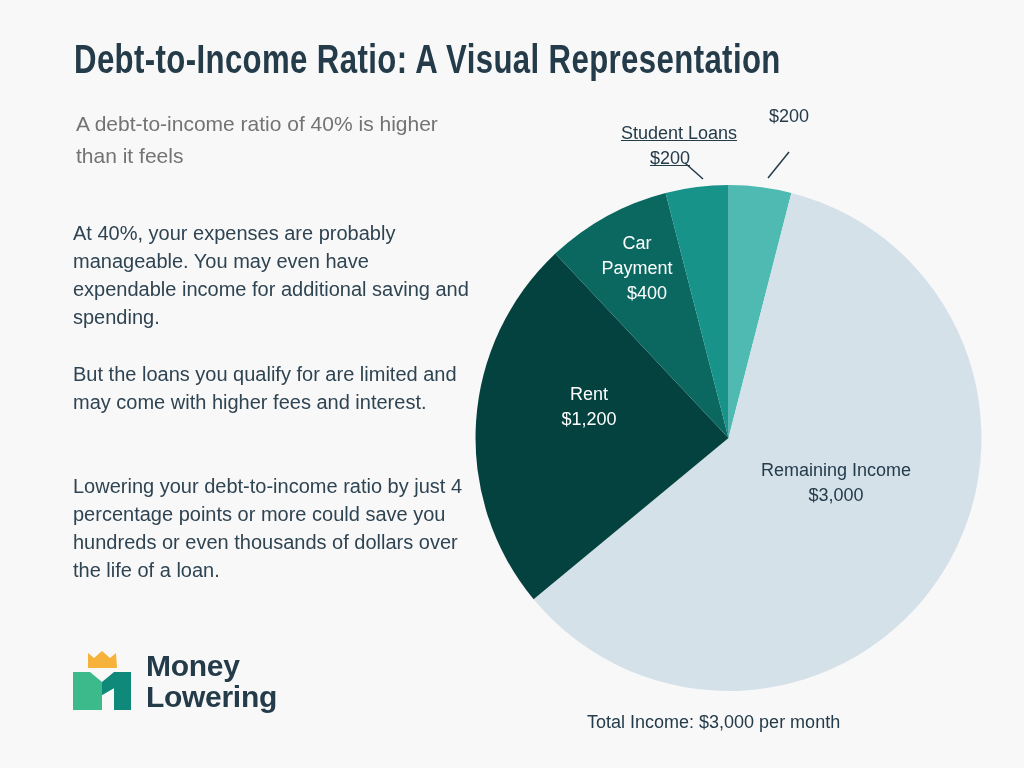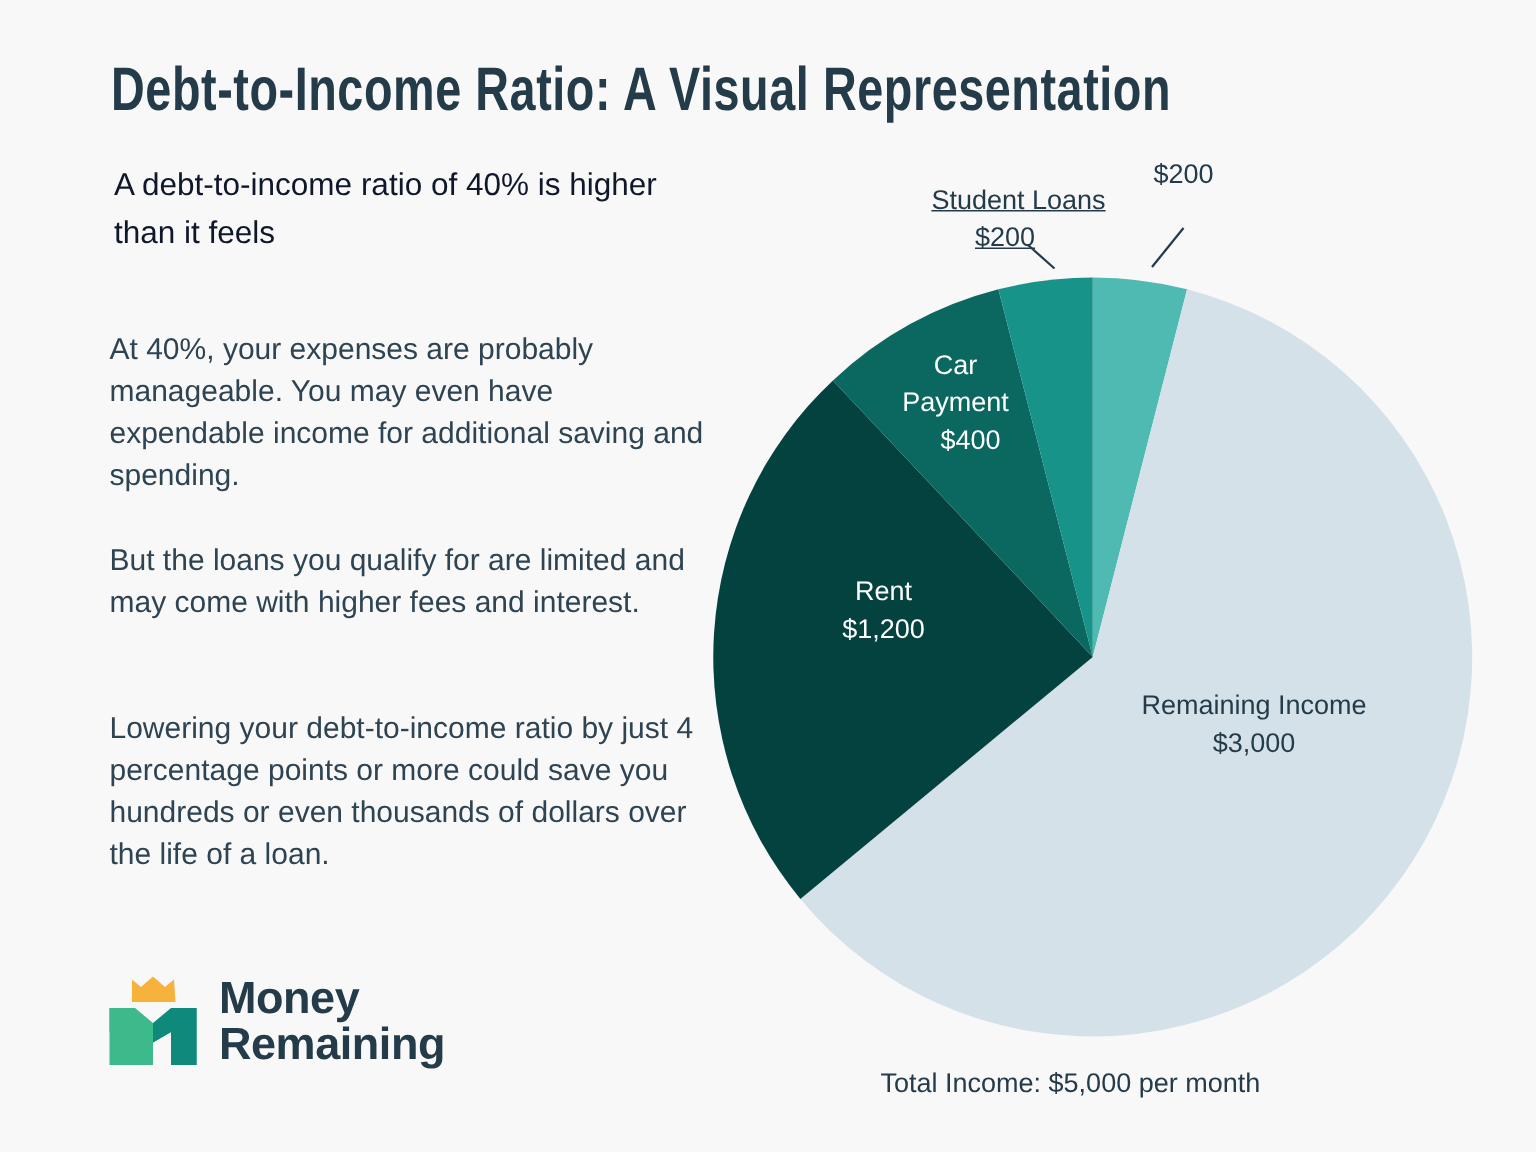--- a/index.html
+++ b/index.html
@@ -8,21 +8,21 @@
 
   .title {
     position: absolute; left: 74px; top: 30px; width: 800px;
     font-family: "Liberation Sans", sans-serif; font-weight: 700;
     font-size: 41px; line-height: 58px; color: #243b4a;
     transform: scaleX(0.76); transform-origin: left center;
     white-space: nowrap; letter-spacing: 0.5px;
   }
   .subtitle {
     position: absolute; left: 76px; top: 108px; width: 400px;
-    font-size: 21px; line-height: 32px; color: #0f172a; font-weight: 500;
+    font-size: 21px; line-height: 32px; color: #737373; font-weight: 500;
   }
   .body-text {
     position: absolute; left: 73px; width: 400px;
     font-size: 20px; line-height: 28px; color: #2f4452;
   }
   .p1 { top: 219px; }
   .p2 { top: 360px; }
   .p3 { top: 472px; }
 
   .logo { position: absolute; left: 70px; top: 648px; width: 240px; height: 66px; }
@@ -65,21 +65,21 @@
     <polygon points="18,5 24,10 32,3 40,10 46,5 47,20 18,20" fill="#f7b23b"></polygon>
 
     <polygon points="3,24 20,24 32,34 32,62 20,62 20,44 20,62 3,62" fill="#3dba8c"></polygon>
     <polygon points="3,24 32,42 32,62 20,62 20,40 3,40" fill="#3dba8c"></polygon>
 
     <polygon points="61,24 61,62 44,62 44,40 32,47 32,40 61,24" fill="#0f8a7a"></polygon>
     <polygon points="61,24 44,24 32,34 32,47 44,40 44,62 61,62" fill="#0f8a7a"></polygon>
   </svg>
   <div class="logo-text">
     <div>Money</div>
-    <div>Remaining</div>
+    <div>Lowering</div>
   </div>
 </div>
 
 <div class="chart">
   <svg width="1024" height="768" viewBox="0 0 1024 768">
 
     <path class="slice" d="M728.5,438 L728.5,185 A253,253 0 0,1 791.4,192.9 Z" fill="#4fbab2"></path>
 
     <path class="slice" d="M728.5,438 L791.4,192.9 A253,253 0 1,1 533.6,599.3 Z" fill="#d5e1e9"></path>
 
@@ -112,13 +112,13 @@
     <div>Rent</div>
     <div>$1,200</div>
   </div>
 
   <div class="lbl dark" style="left:736px; top:458px; width:200px;">
     <div>Remaining Income</div>
     <div>$3,000</div>
   </div>
 </div>
 
-<div class="total">Total Income: $5,000 per month</div>
+<div class="total">Total Income: $3,000 per month</div>
 
 </body></html>

